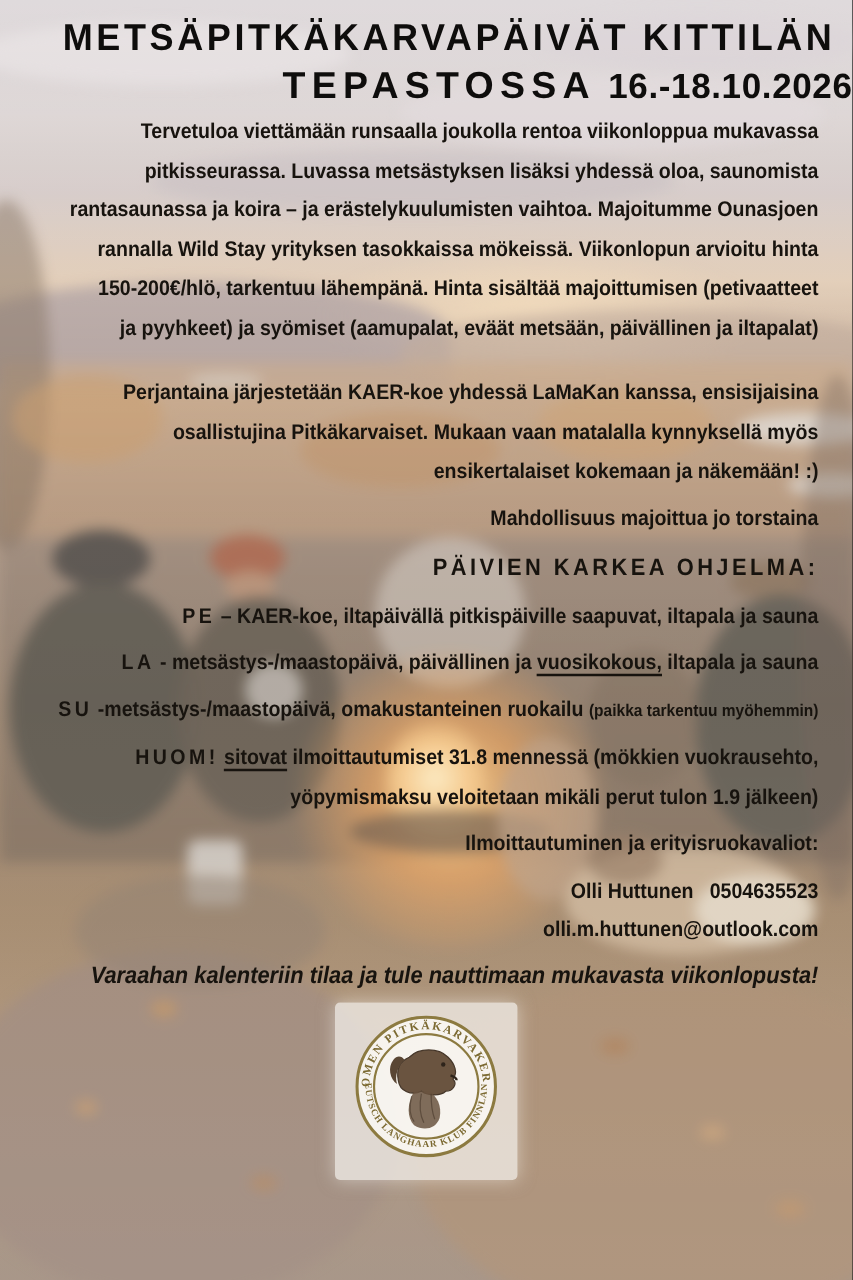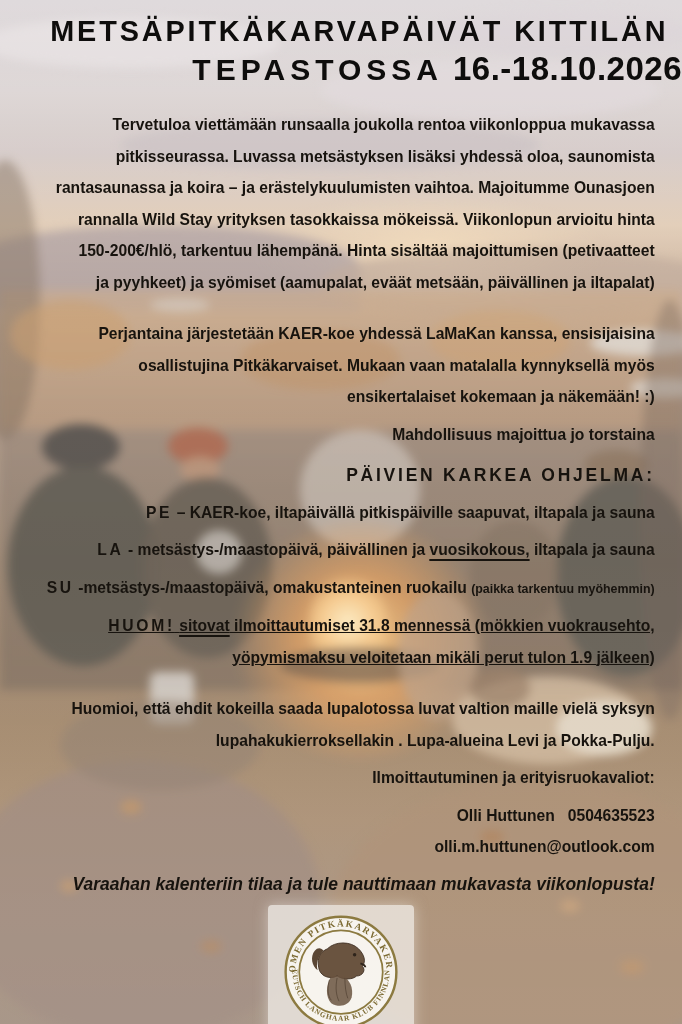--- a/index.html
+++ b/index.html
@@ -16,23 +16,23 @@
   .band{position:absolute;border-radius:0;}
   .wash{position:absolute;inset:0;z-index:2;
     background:linear-gradient(180deg,rgba(255,255,255,.34) 0%,rgba(255,255,255,.22) 12%,
       rgba(255,255,255,.18) 30%,rgba(255,255,255,.16) 55%,rgba(255,255,255,.2) 100%);}
   .content{position:absolute;inset:0;z-index:5;text-align:right;color:#17130e;}
   .ln{white-space:nowrap;transform:scaleX(.92);transform-origin:center;line-height:31.5px;font-size:17px;}
   h1{margin:12px 0 0;font-size:30px;line-height:38px;letter-spacing:3px;color:#0e0d0c;}
   .t1{display:block;white-space:nowrap;transform:scaleX(.96);transform-origin:center;}
   .t2{display:block;white-space:nowrap;}
   .t2a{letter-spacing:5px;}
-  .t2b{letter-spacing:.5px;font-size:33px;margin-left:10px;}
+  .t2b{letter-spacing:.5px;font-size:28px;margin-left:10px;}
   .para{margin-top:20px;}
-  .intro{margin-top:20px;}
+  .intro{margin-top:1px;}
   .line{margin-top:6px;}
   .heading-line{margin-top:9px;font-size:19px;letter-spacing:3px;}
   .day{letter-spacing:3px;}
   .u{border-bottom:2.5px solid #17130e;}
   .small-note{font-size:13.5px;}
   .closing{margin-top:4px;font-size:19px;font-style:italic;line-height:34px;}
   .logo-box{margin:4px auto 0;width:146px;height:142px;border-radius:4px;
     background:rgba(245,243,238,.72);box-shadow:0 0 14px rgba(245,243,238,.5);
     display:flex;align-items:center;justify-content:center;}
   .ringtext{fill:#7c6a32;font-weight:700;font-family:"Liberation Serif",serif;}
@@ -117,29 +117,25 @@
     <div class="ln line">Mahdollisuus majoittua jo torstaina</div>
 
     <div class="ln heading-line">PÄIVIEN KARKEA OHJELMA:</div>
 
     <div class="ln line"><span class="day">PE</span><span> – KAER-koe, iltapäivällä pitkispäiville saapuvat, iltapala ja sauna</span></div>
 
     <div class="ln line"><span class="day">LA</span><span> - metsästys-/maastopäivä, päivällinen ja </span><span class="u">vuosikokous,</span><span> iltapala ja sauna</span></div>
 
     <div class="ln line"><span class="day">SU</span><span> -metsästys-/maastopäivä, omakustanteinen ruokailu </span><span class="small-note">(paikka tarkentuu myöhemmin)</span></div>
 
-    <div class="para" style="margin-top:6px;text-decoration:underline;">
+    <div class="para" style="margin-top:6px;">
       <div class="ln"><span class="day">HUOM!</span> <span class="u">sitovat</span><span> ilmoittautumiset 31.8 mennessä (mökkien vuokrausehto,</span></div>
       <div class="ln">yöpymismaksu veloitetaan mikäli perut tulon 1.9 jälkeen)</div>
     </div>
 
-    <div class="para">
-      <div class="ln">Huomioi, että ehdit kokeilla saada lupalotossa luvat valtion maille vielä syksyn</div>
-      <div class="ln">lupahakukierroksellakin . Lupa-alueina Levi ja Pokka-Pulju.</div>
-    </div>
 
     <div class="ln line">Ilmoittautuminen ja erityisruokavaliot:</div>
 
     <div class="ln line"><span>Olli Huttunen</span><span style="margin-left:14px;">0504635523</span></div>
 
     <div class="ln">olli.m.huttunen@outlook.com</div>
 
     <div class="ln closing">Varaahan kalenteriin tilaa ja tule nauttimaan mukavasta viikonlopusta!</div>
 
     <div class="logo-box">

